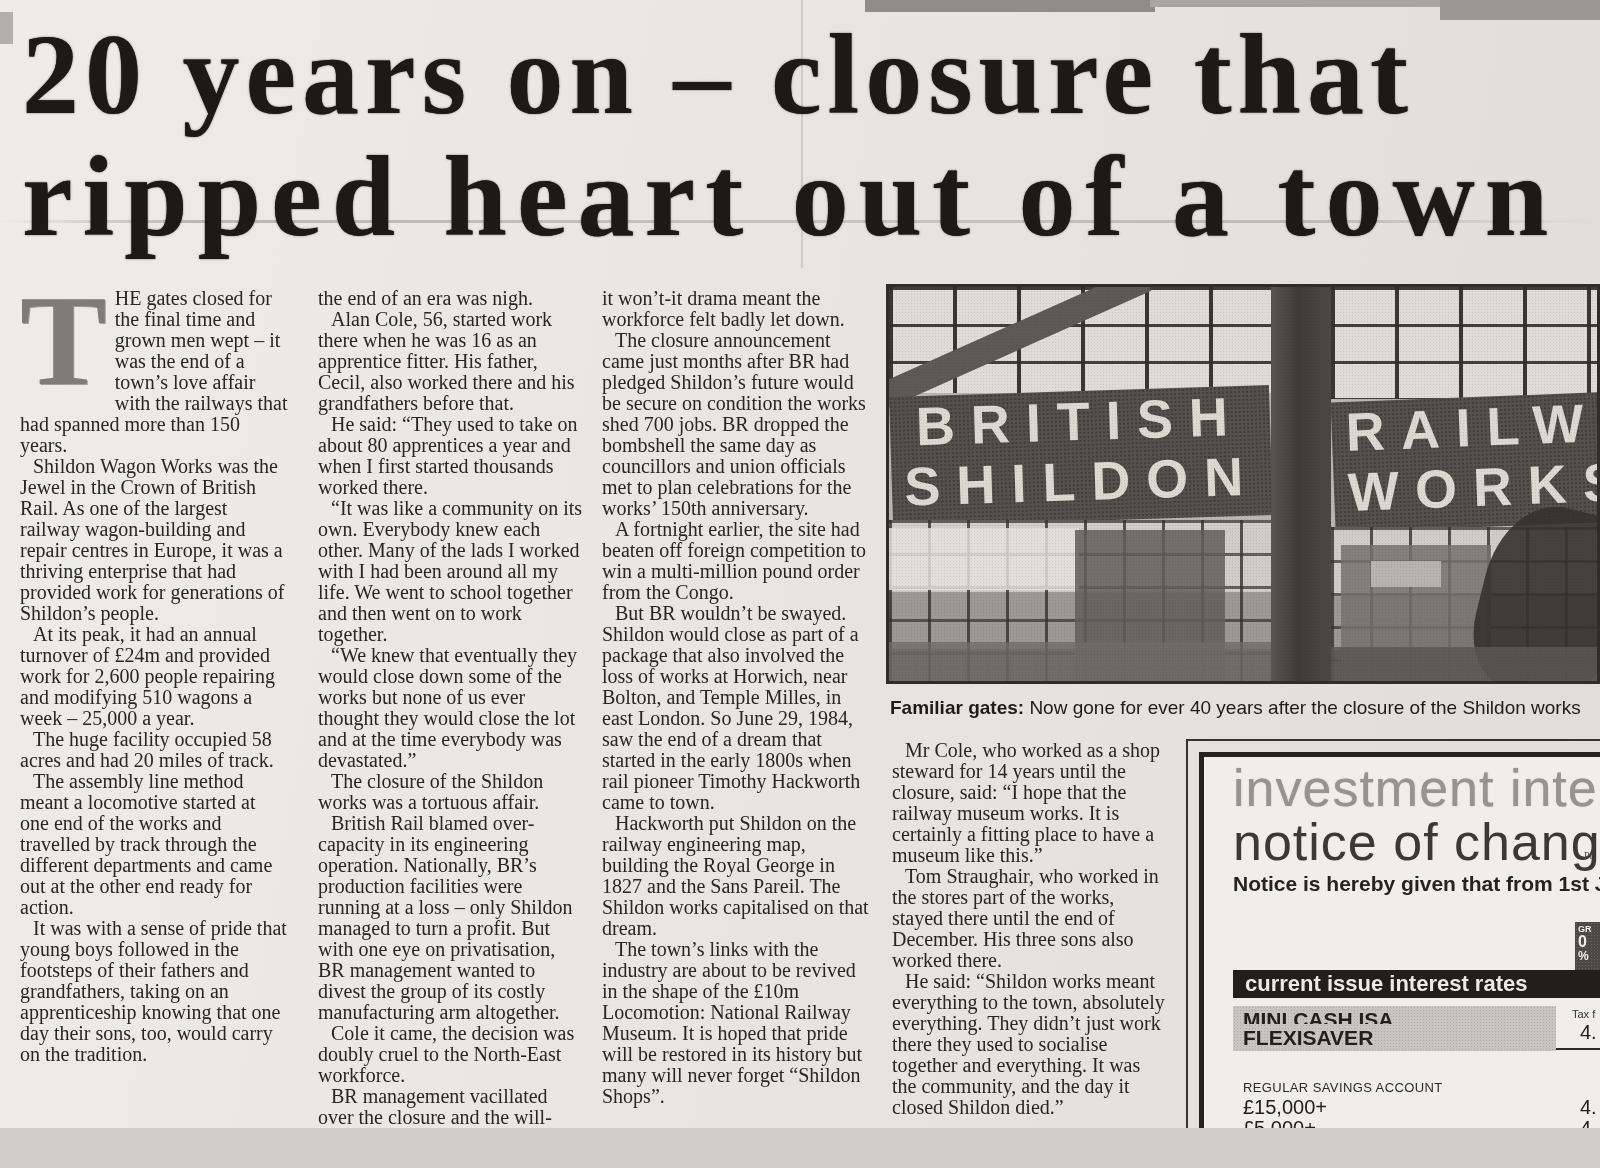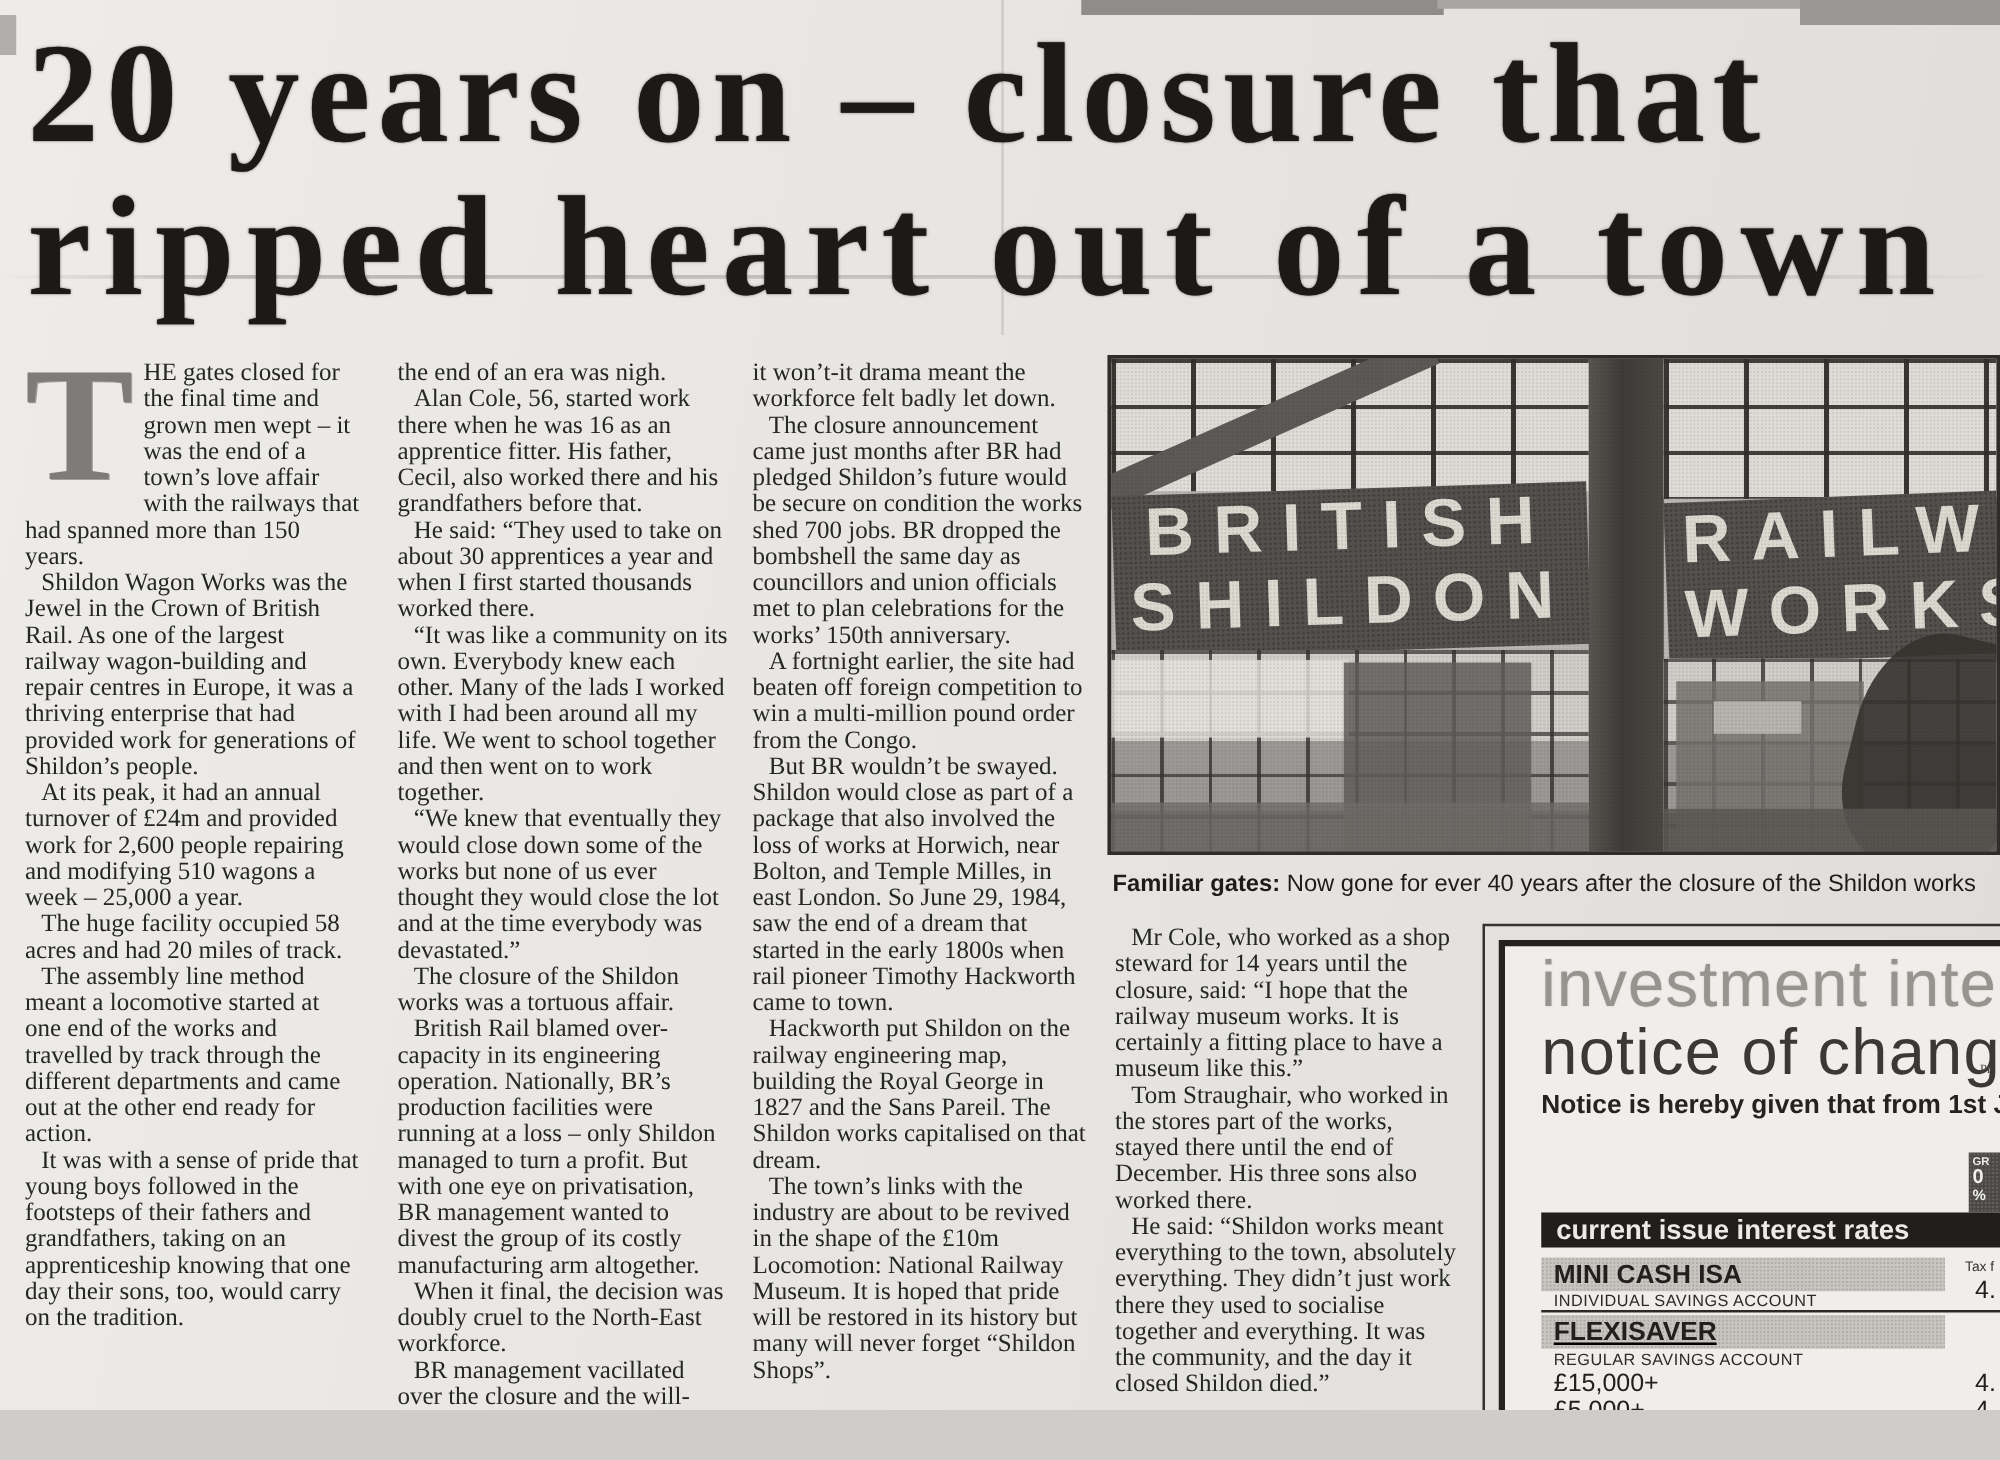--- a/index.html
+++ b/index.html
@@ -103,26 +103,26 @@
     <p class="para">Shildon Wagon Works was the Jewel in the Crown of British Rail. As one of the largest railway wagon-building and repair centres in Europe, it was a thriving enterprise that had provided work for generations of Shildon’s people.</p>
     <p class="para">At its peak, it had an annual turnover of £24m and provided work for 2,600 people repairing and modifying 510 wagons a week – 25,000 a year.</p>
     <p class="para">The huge facility occupied 58 acres and had 20 miles of track.</p>
     <p class="para">The assembly line method meant a locomotive started at one end of the works and travelled by track through the different departments and came out at the other end ready for action.</p>
     <p class="para">It was with a sense of pride that young boys followed in the footsteps of their fathers and grandfathers, taking on an apprenticeship knowing that one day their sons, too, would carry on the tradition.</p>
   </div>
 
   <div class="col" style="left:318px;top:288px;width:266px;">
     <p class="para cont">the end of an era was nigh.</p>
     <p class="para">Alan Cole, 56, started work there when he was 16 as an apprentice fitter. His father, Cecil, also worked there and his grandfathers before that.</p>
-    <p class="para">He said: “They used to take on about 30 apprentices a year and when I first started thousands worked there.</p>
+    <p class="para">He said: “They used to take on about 80 apprentices a year and when I first started thousands worked there.</p>
     <p class="para">“It was like a community on its own. Everybody knew each other. Many of the lads I worked with I had been around all my life. We went to school together and then went on to work together.</p>
     <p class="para">“We knew that eventually they would close down some of the works but none of us ever thought they would close the lot and at the time everybody was devastated.”</p>
     <p class="para">The closure of the Shildon works was a tortuous affair.</p>
     <p class="para">British Rail blamed over-capacity in its engineering operation. Nationally, BR’s production facilities were running at a loss – only Shildon managed to turn a profit. But with one eye on privatisation, BR management wanted to divest the group of its costly manufacturing arm altogether.</p>
-    <p class="para">When it final, the decision was doubly cruel to the North-East workforce.</p>
+    <p class="para">Cole it came, the decision was doubly cruel to the North-East workforce.</p>
     <p class="para">BR management vacillated over the closure and the will-</p>
   </div>
 
   <div class="col" style="left:602px;top:288px;width:272px;">
     <p class="para cont">it won’t-it drama meant the workforce felt badly let down.</p>
     <p class="para">The closure announcement came just months after BR had pledged Shildon’s future would be secure on condition the works shed 700 jobs. BR dropped the bombshell the same day as councillors and union officials met to plan celebrations for the works’ 150th anniversary.</p>
     <p class="para">A fortnight earlier, the site had beaten off foreign competition to win a multi-million pound order from the Congo.</p>
     <p class="para">But BR wouldn’t be swayed. Shildon would close as part of a package that also involved the loss of works at Horwich, near Bolton, and Temple Milles, in east London. So June 29, 1984, saw the end of a dream that started in the early 1800s when rail pioneer Timothy Hackworth came to town.</p>
     <p class="para">Hackworth put Shildon on the railway engineering map, building the Royal George in 1827 and the Sans Pareil. The Shildon works capitalised on that dream.</p>
     <p class="para">The town’s links with the industry are about to be revived in the shape of the £10m Locomotion: National Railway Museum. It is hoped that pride will be restored in its history but many will never forget “Shildon Shops”.</p>
@@ -184,21 +184,21 @@
   <div class="rates-bar">current issue interest rates</div>
   <div class="tax-col">Tax f</div>
 
   <div class="band" style="top:1006px;">
     <div class="row-name">MINI CASH ISA</div>
   </div>
   <div class="rate-val" style="top:1021px;">4.</div>
   <div class="row-sub" style="top:1033px;">INDIVIDUAL SAVINGS ACCOUNT</div>
   <div class="rule" style="top:1048px;"></div>
 
-  <div class="band" style="top:1052px;text-decoration:underline;">
+  <div class="band" style="top:1024px;">
     <div class="row-name">FLEXISAVER</div>
   </div>
   <div class="row-sub" style="top:1080px;">REGULAR SAVINGS ACCOUNT</div>
 
   <div class="tier" style="top:1096px;">£15,000+</div>
   <div class="rate-val" style="top:1096px;">4.</div>
   <div class="tier" style="top:1117px;">£5,000+</div>
   <div class="rate-val" style="top:1117px;">4.</div>
   <div class="tier" style="top:1138px;">£10+</div>
   <div class="rate-val" style="top:1138px;">4.</div>

